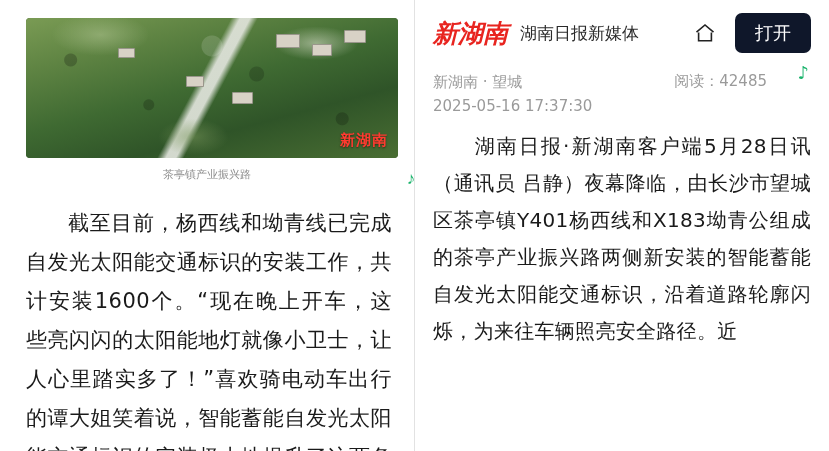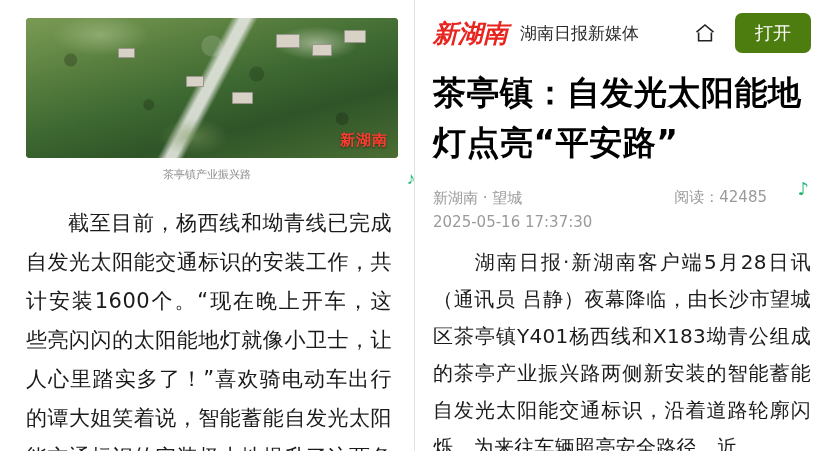--- a/index.html
+++ b/index.html
@@ -147,21 +147,21 @@
   .home-icon {
     width: 36px;
     height: 30px;
     display: flex;
     align-items: center;
     justify-content: center;
     color: #222;
   }
   .open-btn {
     margin-left: 12px;
-    background: #4d7c0f;
+    background: #0f172a;
     color: #fff;
     font-size: 18px;
     font-family: "DejaVu Sans", sans-serif;
     border: none;
     border-radius: 7px;
     padding: 8px 20px;
     cursor: pointer;
     white-space: nowrap;
   }
   .headline {
@@ -243,21 +243,20 @@
       <div class="brand-spacer"></div>
       <div class="home-icon">
         <svg width="24" height="24" viewBox="0 0 24 24" fill="none" stroke="#222" stroke-width="1.6">
           <path d="M3.5 11.2 12 4l8.5 7.2"></path>
           <path d="M5.6 11.5v8.2h12.8v-8.2"></path>
         </svg>
       </div>
       <button class="open-btn">打开</button>
     </div>
 
-    <div class="headline">茶亭镇：自发光太阳能地灯点亮“平安路”</div>
 
     <div class="meta-row">
       <span class="meta-source">新湖南 · 望城</span>
       <span class="meta-time">2025-05-16 17:37:30</span>
       <span class="meta-reads"><span>阅读：</span><span>42485</span></span>
       <span class="note-badge-right">♪</span>
     </div>
 
     <div class="right-body"><span class="indent"></span><span>湖南日报·新湖南客户端5月28日讯（通讯员 吕静）夜幕降临，由长沙市望城区茶亭镇Y401杨西线和X183坳青公组成的茶亭产业振兴路两侧新安装的智能蓄能自发光太阳能交通标识，沿着道路轮廓闪烁，为来往车辆照亮安全路径。近</span></div>
   </div>

